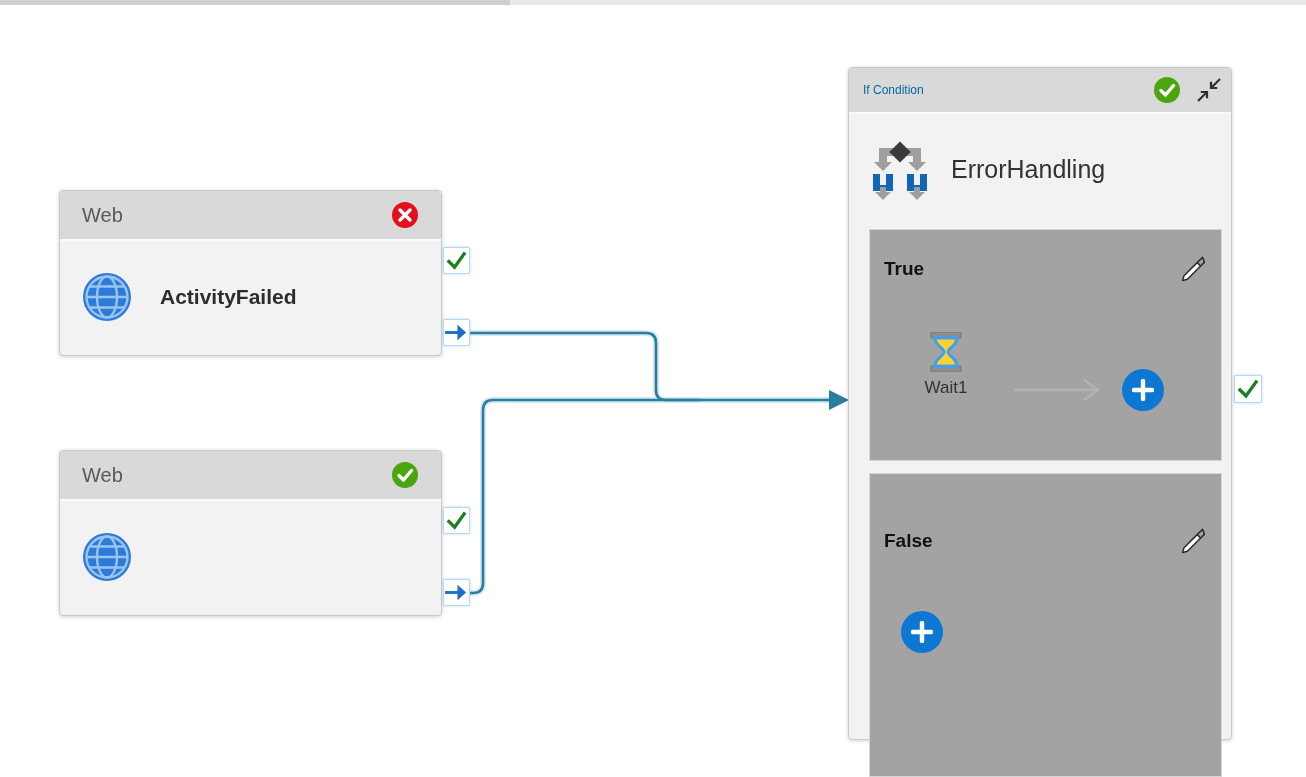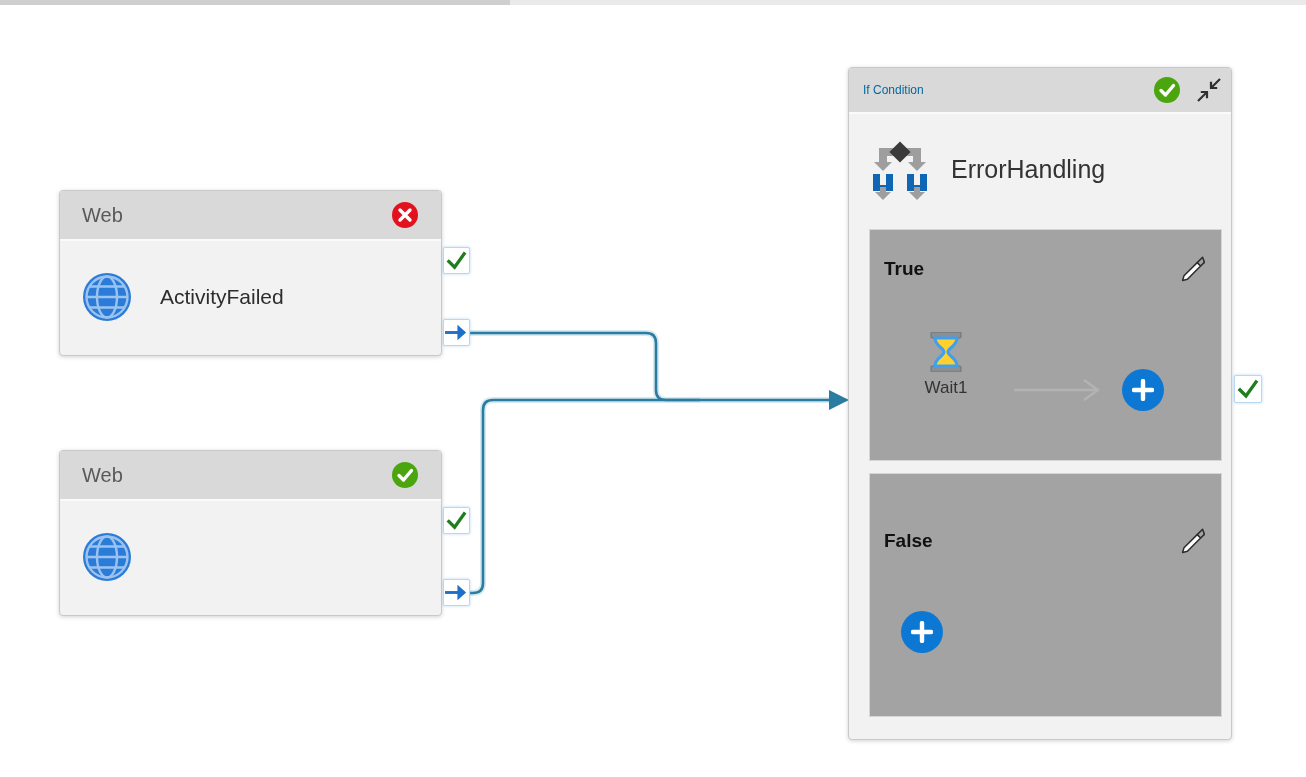--- a/index.html
+++ b/index.html
@@ -21,21 +21,21 @@
   }
   .activity-header{
     height:50px;background:#d9d9d9;border-radius:3px 3px 0 0;
     display:flex;align-items:center;padding:0 22px;
     border-bottom:2px solid #fafafa;box-sizing:border-box;
   }
   .activity-header .type-label{
     font-size:20px;color:#595959;flex:1 1 auto;
   }
   .activity-body{
-    height:112px;display:flex;align-items:center;padding:0 0 0 22px;
+    height:112px;display:flex;align-items:center;padding:0 0 0 22px;font-weight:bold;
   }
   .activity-body .activity-name{
     font-size:21px;color:#2d2d2d;margin-left:28px;
   }
 
   
   .port{
     position:absolute;width:27px;height:27px;background:#ffffff;
     border:1px solid #b5d9f2;border-radius:2px;box-sizing:border-box;
     display:flex;align-items:center;justify-content:center;
@@ -57,21 +57,21 @@
   .if-icon-row{
     position:absolute;left:22px;top:70px;display:flex;align-items:center;
   }
   .if-name{font-size:25px;color:#333333;margin-left:22px;}
 
   .branch-box{
     position:absolute;left:20px;width:353px;background:#a3a3a3;
     border:1px solid #d6d6d6;box-sizing:border-box;
   }
   .branch-box.true{top:161px;height:232px;}
-  .branch-box.false{top:405px;height:244px;}
+  .branch-box.false{top:405px;height:304px;}
   .branch-label{
     position:absolute;left:14px;font-size:19px;font-weight:bold;color:#111111;
   }
   .branch-box.true .branch-label{top:28px;}
   .branch-box.false .branch-label{top:56px;}
   .pencil-btn{position:absolute;right:16px;width:26px;height:26px;cursor:pointer;}
   .branch-box.true .pencil-btn{top:26px;}
   .branch-box.false .pencil-btn{top:54px;}
 
   .wait-node{position:absolute;left:38px;top:102px;width:76px;text-align:center;}

